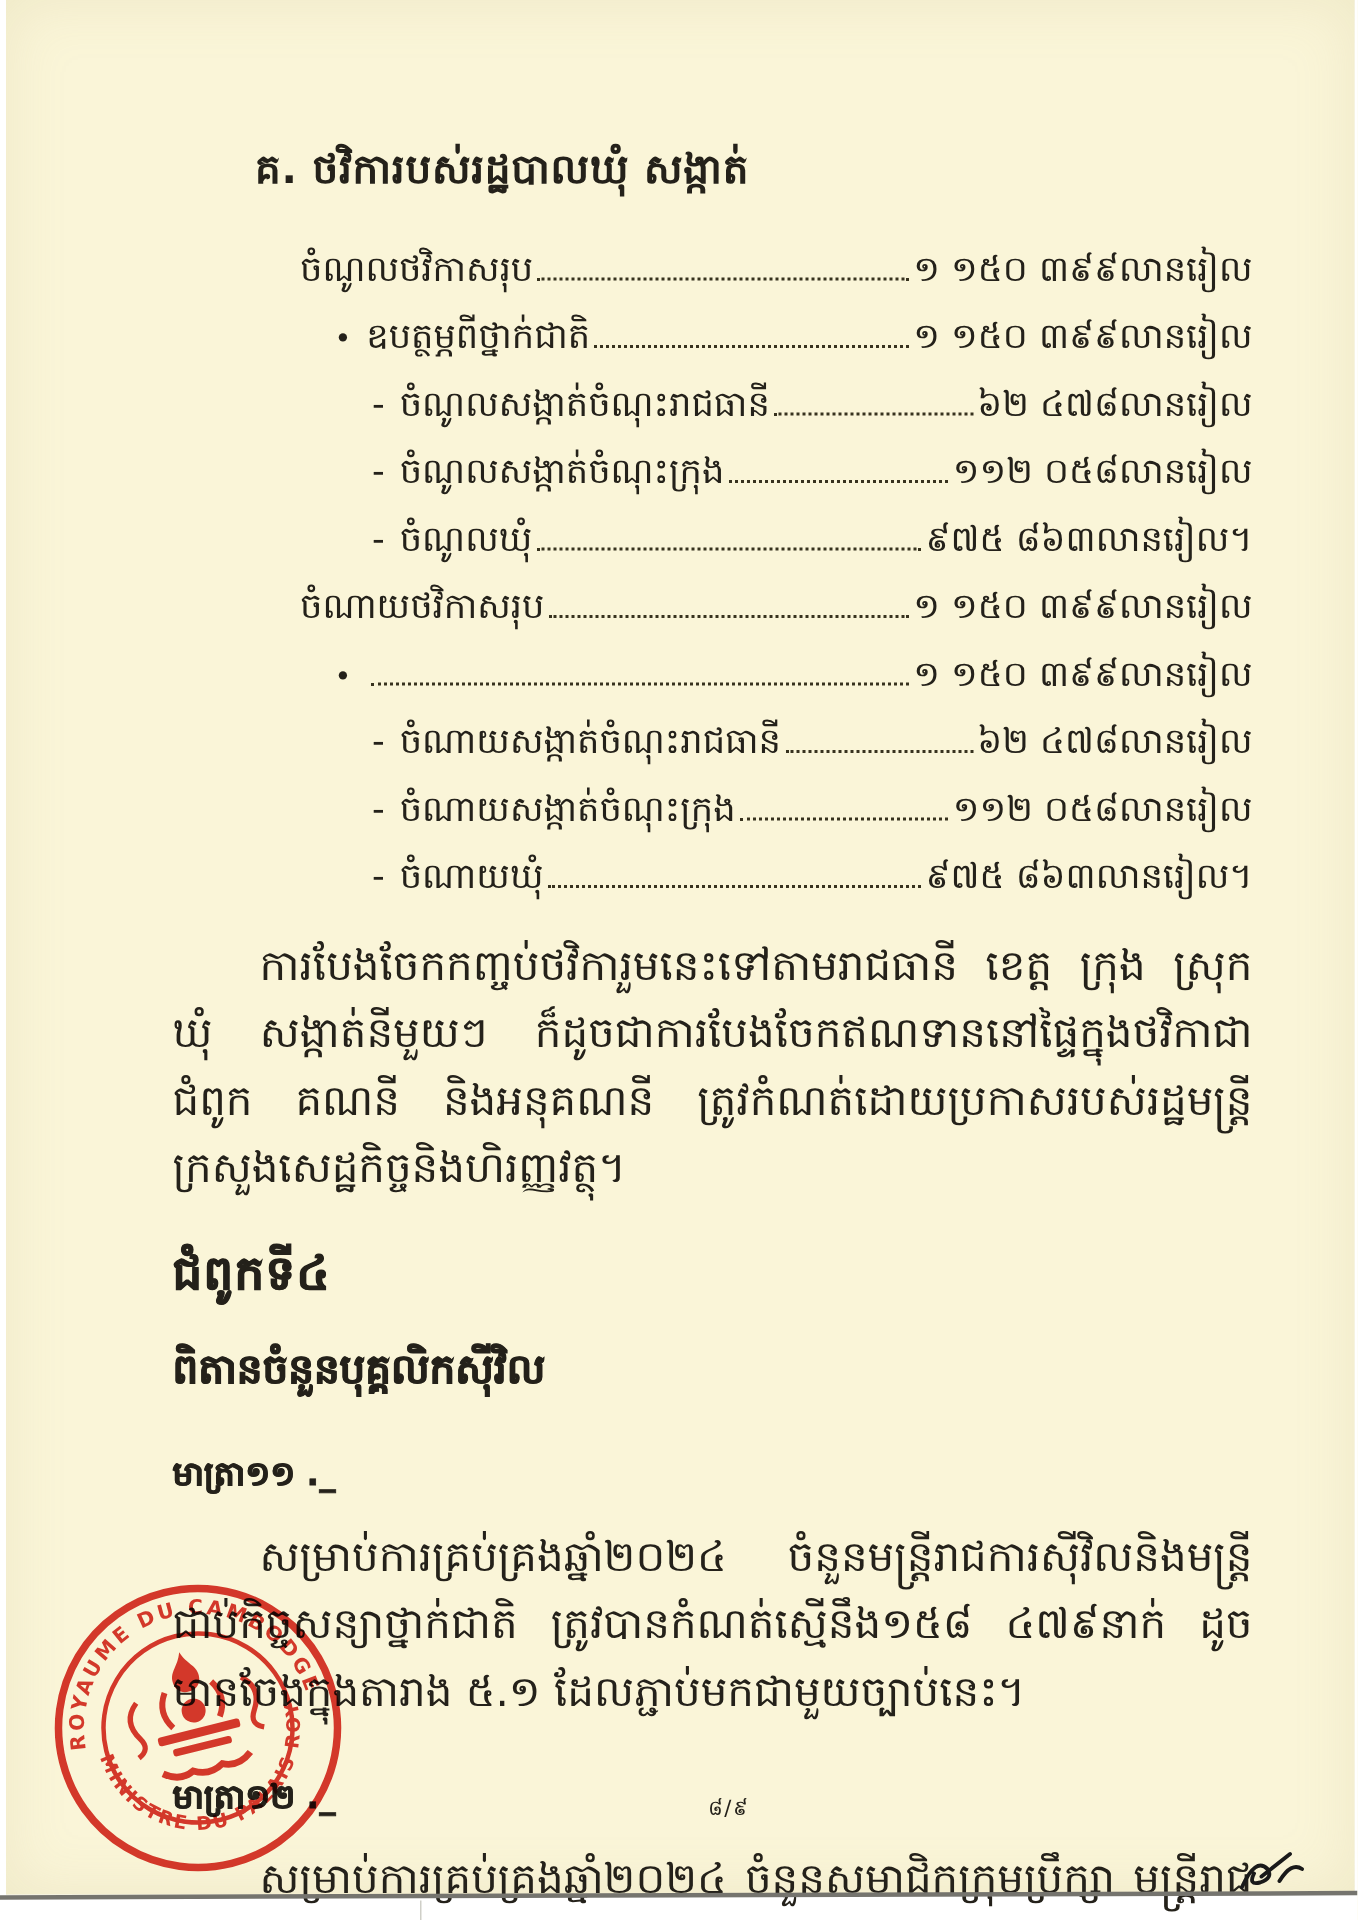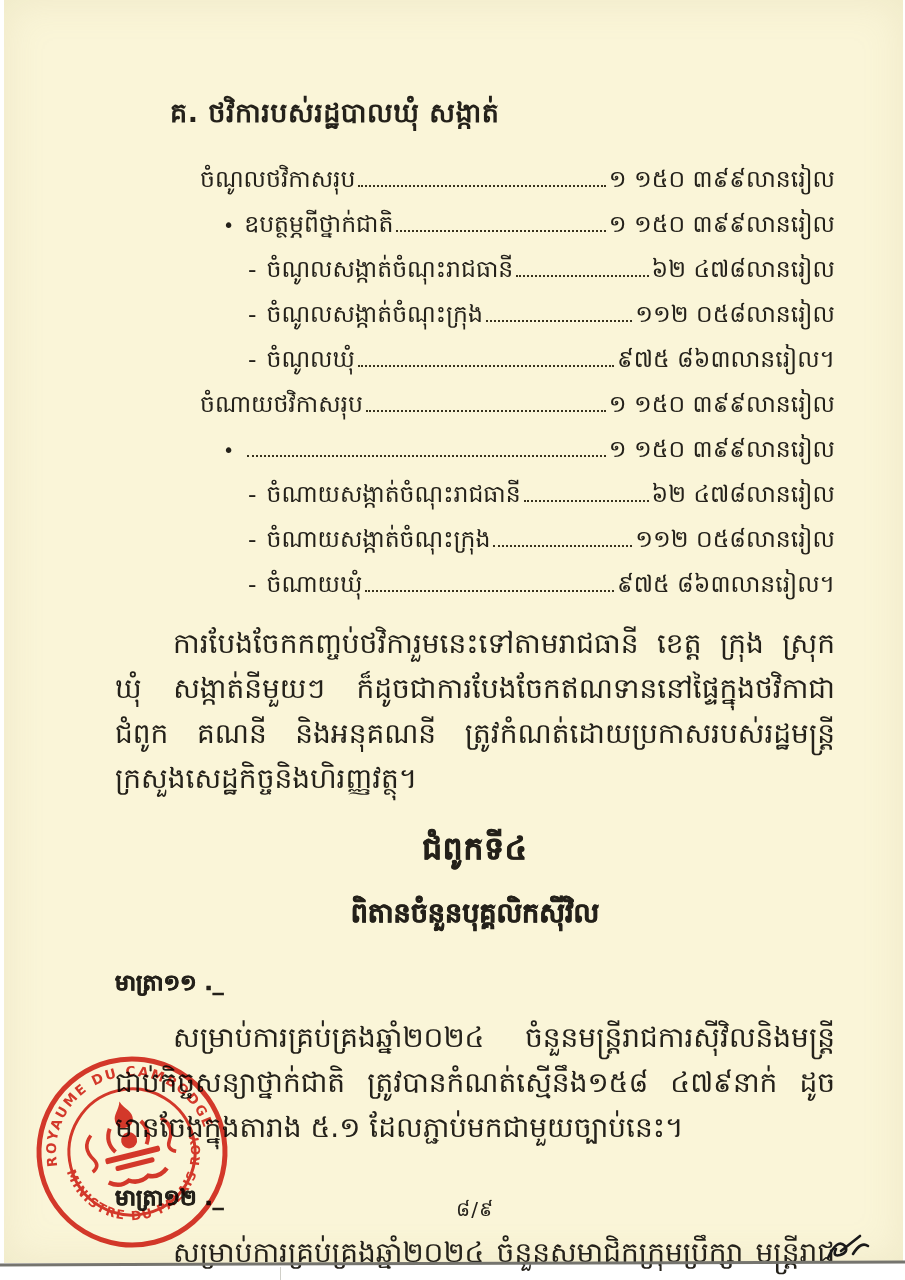--- a/index.html
+++ b/index.html
@@ -55,21 +55,20 @@
     margin:0 3px;
   }
   .value{white-space:nowrap;}
   .para{
     font-size:28px;
     line-height:45px;
     text-align:justify;
     text-indent:58px;
   }
   .chapter{
-    text-align:center;
     margin-top:28px;
   }
   .chapter-title{
     font-size:31px;
     font-weight:bold;
     letter-spacing:1px;
     -webkit-text-stroke:0.6px var(--ink);
   }
   .chapter-subtitle{
     margin-top:22px;
@@ -88,22 +87,22 @@
     position:absolute;
     left:32px; top:1052px;
     width:200px; height:200px;
     transform:rotate(-14deg);
     opacity:0.92;
     mix-blend-mode:multiply;
     pointer-events:none;
   }
   .page-number{
     position:absolute;
-    left:456px; top:1196px;
-    font-size:20px;
+    left:472px; top:1196px;
+    font-size:14px;
     letter-spacing:1px;
   }
   .signature{
     position:absolute;
     left:824px; top:1228px;
     width:52px; height:36px;
   }
   .page-edge{
     position:absolute;
     left:0; top:1262px;

